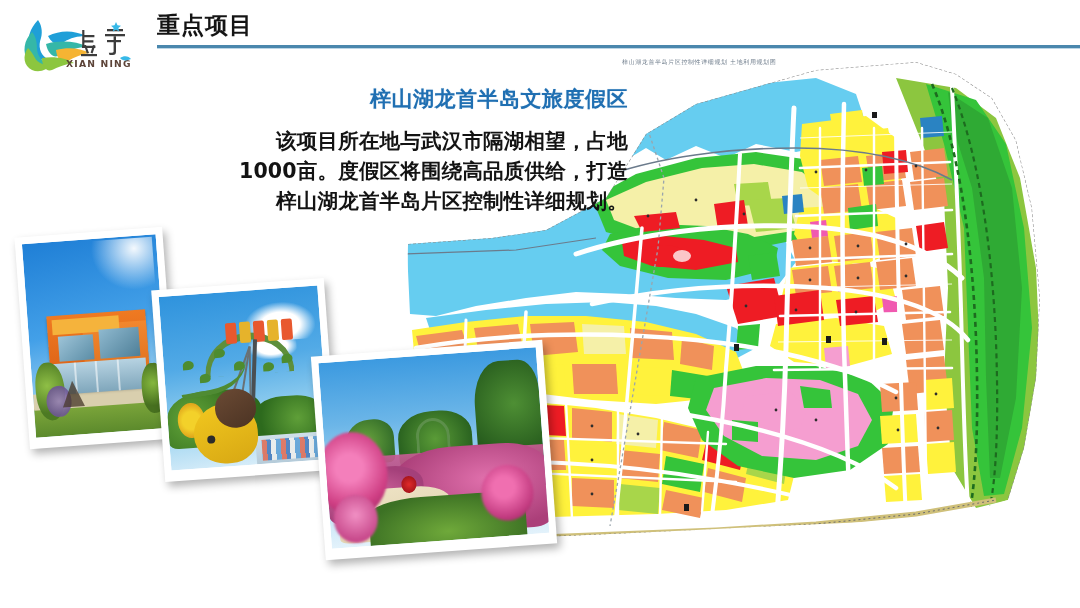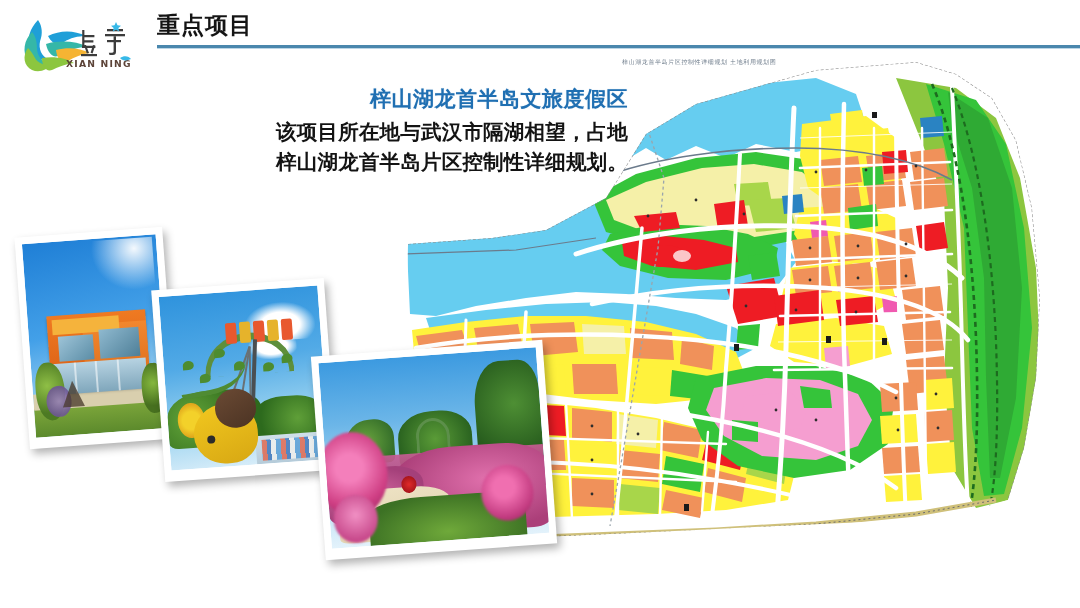--- a/index.html
+++ b/index.html
@@ -44,21 +44,21 @@
     position:absolute; left:128px; top:85px; width:500px;
     text-align:right; z-index:40;
   }
   #project-name{
     font-size:21px; font-weight:bold; color:#1f6fb2;
     line-height:29px; letter-spacing:0.5px;
     font-family:"DejaVu Sans","Liberation Sans",sans-serif;
     text-shadow:0 0 1px rgba(31,111,178,.35);
   }
   #project-desc{
-    margin-top:3px;
+    margin-top:12px;
     font-size:20.5px; font-weight:bold; color:#131313;
     line-height:30px; letter-spacing:0.2px;
     font-family:"DejaVu Sans","Liberation Sans",sans-serif;
   }
 
   
   .photo{
     position:absolute;
     background:#ffffff;
     padding:7px 7px 11px 7px;
@@ -233,20 +233,21 @@
     <div id="title-block">
       <div id="page-title">重点项目</div>
       <div id="title-rule"></div>
     </div>
   </div>
 
   <div id="text-block">
     <div id="project-name">梓山湖龙首半岛文旅度假区</div>
     <div id="project-desc">
       <div>该项目所在地与武汉市隔湖相望，占地</div>
+      <div>1000亩。度假区将围绕高品质供给，打造</div>
       <div>梓山湖龙首半岛片区控制性详细规划。</div>
     </div>
   </div>
 
   <div id="map-wrap">
     <svg viewBox="0 0 684 530" xmlns="http://www.w3.org/2000/svg">
       <defs>
         <clipPath id="mapclip">
           <path d="M12 196 L96 190 L150 182 L210 150 L250 86 L300 56 L420 22 L520 14 L560 26 L596 50 L620 92 L636 160
                    L644 250 L640 330 L628 400 L612 452 L560 468 L470 474 L380 478 L300 482 L214 486 L120 490 L36 492

